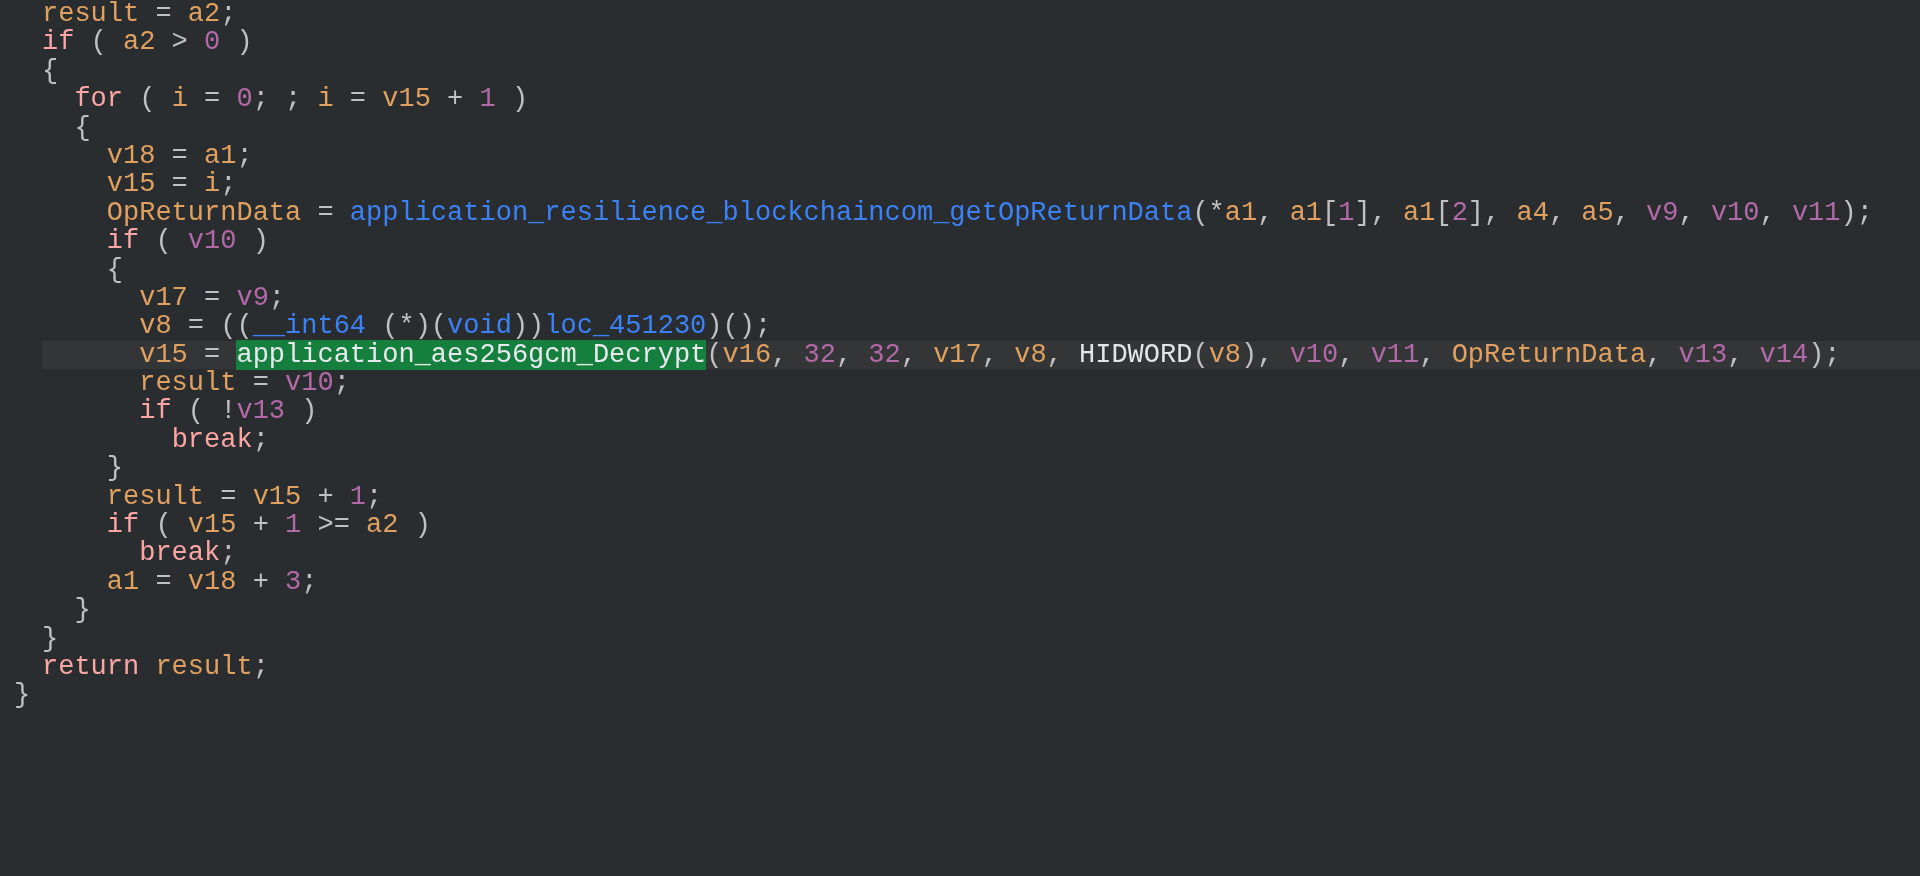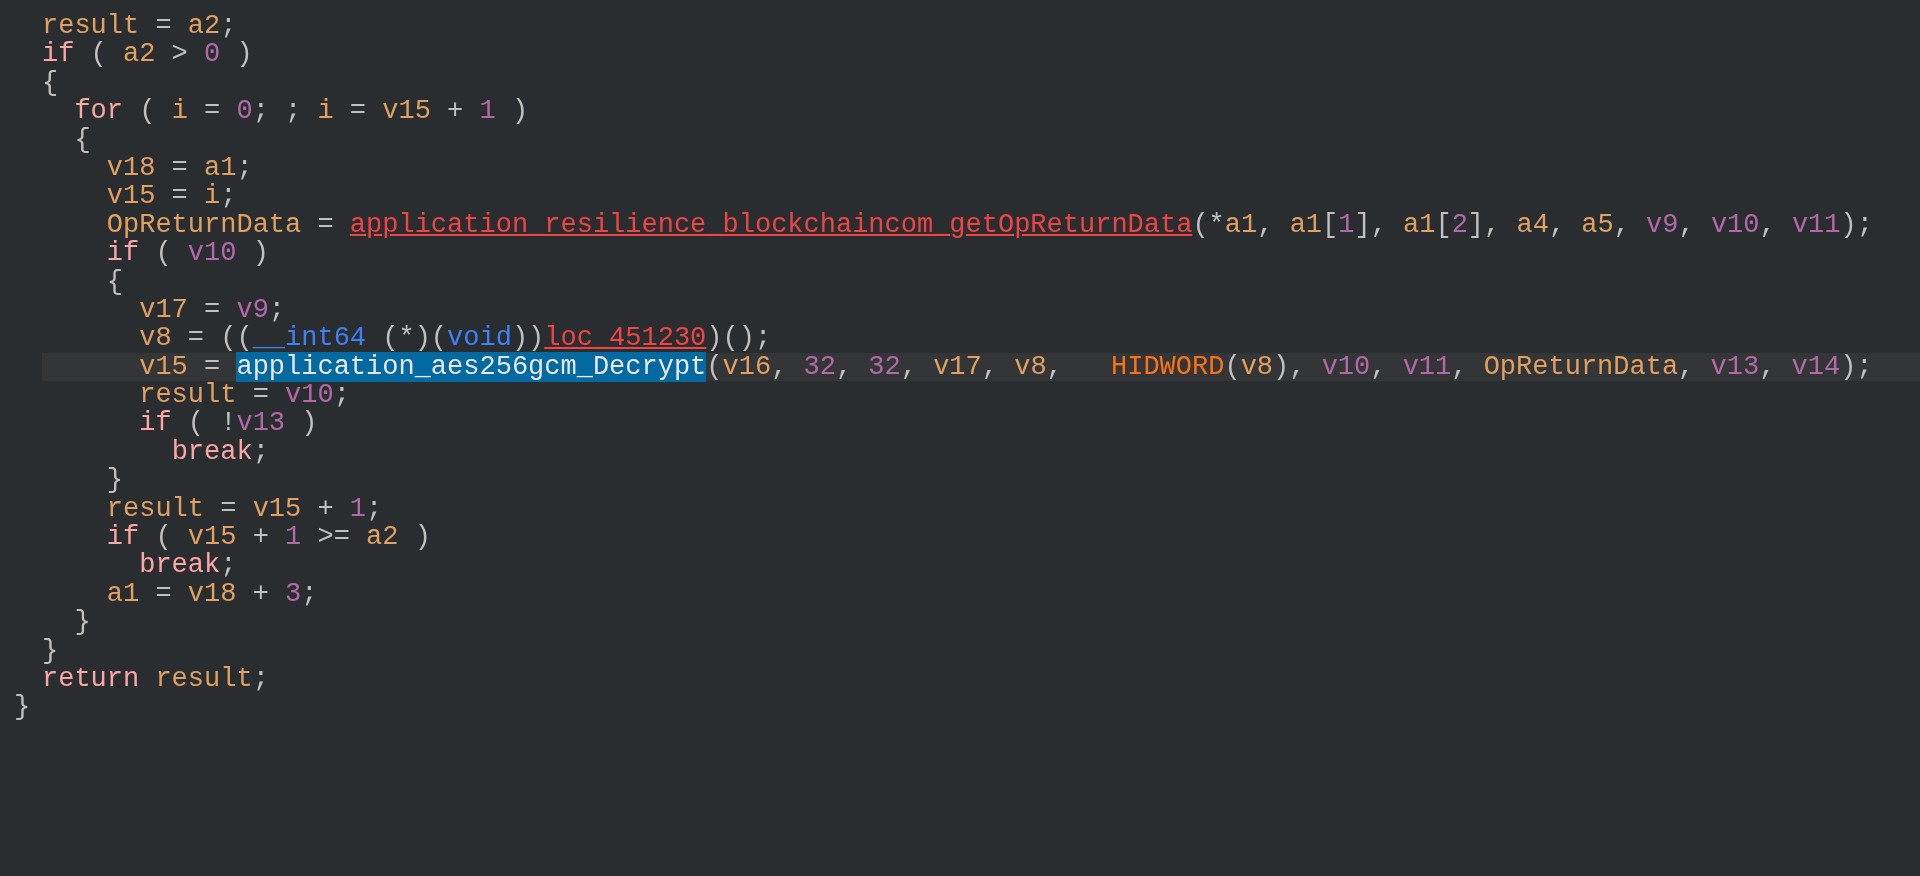--- a/index.html
+++ b/index.html
@@ -9,32 +9,32 @@
     height: 876px;
     background: #2a2d2f;
     overflow: hidden;
     font-family: Consolas, "Courier New", monospace;
     font-size: 27px;
     line-height: 28.4px;
     color: #c8c8c8;
   }
   .code {
     white-space: pre;
-    padding-top: 12px;
+    padding-top: 0;
     padding-left: 42px;
   }
   .code div {
     height: 28.4px;
   }
   .tok-var   { color: #dfa060; }
   .tok-key   { color: #fca5a5; }
   .tok-lit   { color: #b16aa7; }
   .tok-pun   { color: #c0c0c0; }
-  .tok-func  { color: #ef4444; text-decoration: underline; }
+  .tok-func  { color: #3b82f6; }
   .tok-type  { color: #3b82f6; }
-  .tok-sel   { background: #0369a1; color: #e8e8ef; }
-  .tok-hiw   { color: #f97316; margin-left: 32px; }
+  .tok-sel   { background: #15803d; color: #e8e8ef; }
+  .tok-hiw   { color: #e5e5e5; }
   .line-hl   { background: #343536; }
 </style>
 </head>
 <body>
 
 <div class="code" id="code"><div><span class="tok-var">result</span><span class="tok-pun"> = </span><span class="tok-var">a2</span><span class="tok-pun">;</span></div><div><span class="tok-key">if</span><span class="tok-pun"> ( </span><span class="tok-var">a2</span><span class="tok-pun"> &gt; </span><span class="tok-lit">0</span><span class="tok-pun"> )</span></div><div><span class="tok-pun">{</span></div><div><span class="tok-pun">  </span><span class="tok-key">for</span><span class="tok-pun"> ( </span><span class="tok-var">i</span><span class="tok-pun"> = </span><span class="tok-lit">0</span><span class="tok-pun">; ; </span><span class="tok-var">i</span><span class="tok-pun"> = </span><span class="tok-var">v15</span><span class="tok-pun"> + </span><span class="tok-lit">1</span><span class="tok-pun"> )</span></div><div><span class="tok-pun">  {</span></div><div><span class="tok-pun">    </span><span class="tok-var">v18</span><span class="tok-pun"> = </span><span class="tok-var">a1</span><span class="tok-pun">;</span></div><div><span class="tok-pun">    </span><span class="tok-var">v15</span><span class="tok-pun"> = </span><span class="tok-var">i</span><span class="tok-pun">;</span></div><div><span class="tok-pun">    </span><span class="tok-var">OpReturnData</span><span class="tok-pun"> = </span><span class="tok-func">application_resilience_blockchaincom_getOpReturnData</span><span class="tok-pun">(*</span><span class="tok-var">a1</span><span class="tok-pun">, </span><span class="tok-var">a1</span><span class="tok-pun">[</span><span class="tok-lit">1</span><span class="tok-pun">], </span><span class="tok-var">a1</span><span class="tok-pun">[</span><span class="tok-lit">2</span><span class="tok-pun">], </span><span class="tok-var">a4</span><span class="tok-pun">, </span><span class="tok-var">a5</span><span class="tok-pun">, </span><span class="tok-lit">v9</span><span class="tok-pun">, </span><span class="tok-lit">v10</span><span class="tok-pun">, </span><span class="tok-lit">v11</span><span class="tok-pun">);</span></div><div><span class="tok-pun">    </span><span class="tok-key">if</span><span class="tok-pun"> ( </span><span class="tok-lit">v10</span><span class="tok-pun"> )</span></div><div><span class="tok-pun">    {</span></div><div><span class="tok-pun">      </span><span class="tok-var">v17</span><span class="tok-pun"> = </span><span class="tok-lit">v9</span><span class="tok-pun">;</span></div><div><span class="tok-pun">      </span><span class="tok-var">v8</span><span class="tok-pun"> = ((</span><span class="tok-type">__int64</span><span class="tok-pun"> (*)(</span><span class="tok-type">void</span><span class="tok-pun">))</span><span class="tok-func">loc_451230</span><span class="tok-pun">)();</span></div><div class="line-hl"><span class="tok-pun">      </span><span class="tok-var">v15</span><span class="tok-pun"> = </span><span class="tok-sel">application_aes256gcm_Decrypt</span><span class="tok-pun">(</span><span class="tok-var">v16</span><span class="tok-pun">, </span><span class="tok-lit">32</span><span class="tok-pun">, </span><span class="tok-lit">32</span><span class="tok-pun">, </span><span class="tok-var">v17</span><span class="tok-pun">, </span><span class="tok-var">v8</span><span class="tok-pun">, </span><span class="tok-hiw">HIDWORD</span><span class="tok-pun">(</span><span class="tok-var">v8</span><span class="tok-pun">), </span><span class="tok-lit">v10</span><span class="tok-pun">, </span><span class="tok-lit">v11</span><span class="tok-pun">, </span><span class="tok-var">OpReturnData</span><span class="tok-pun">, </span><span class="tok-lit">v13</span><span class="tok-pun">, </span><span class="tok-lit">v14</span><span class="tok-pun">);</span></div><div><span class="tok-pun">      </span><span class="tok-var">result</span><span class="tok-pun"> = </span><span class="tok-lit">v10</span><span class="tok-pun">;</span></div><div><span class="tok-pun">      </span><span class="tok-key">if</span><span class="tok-pun"> ( !</span><span class="tok-lit">v13</span><span class="tok-pun"> )</span></div><div><span class="tok-pun">        </span><span class="tok-key">break</span><span class="tok-pun">;</span></div><div><span class="tok-pun">    }</span></div><div><span class="tok-pun">    </span><span class="tok-var">result</span><span class="tok-pun"> = </span><span class="tok-var">v15</span><span class="tok-pun"> + </span><span class="tok-lit">1</span><span class="tok-pun">;</span></div><div><span class="tok-pun">    </span><span class="tok-key">if</span><span class="tok-pun"> ( </span><span class="tok-var">v15</span><span class="tok-pun"> + </span><span class="tok-lit">1</span><span class="tok-pun"> &gt;= </span><span class="tok-var">a2</span><span class="tok-pun"> )</span></div><div><span class="tok-pun">      </span><span class="tok-key">break</span><span class="tok-pun">;</span></div><div><span class="tok-pun">    </span><span class="tok-var">a1</span><span class="tok-pun"> = </span><span class="tok-var">v18</span><span class="tok-pun"> + </span><span class="tok-lit">3</span><span class="tok-pun">;</span></div><div><span class="tok-pun">  }</span></div><div><span class="tok-pun">}</span></div><div><span class="tok-key">return</span><span class="tok-pun"> </span><span class="tok-var">result</span><span class="tok-pun">;</span></div><div style="margin-left: -28px;"><span class="tok-pun">}</span></div></div>
 
 </body></html>

